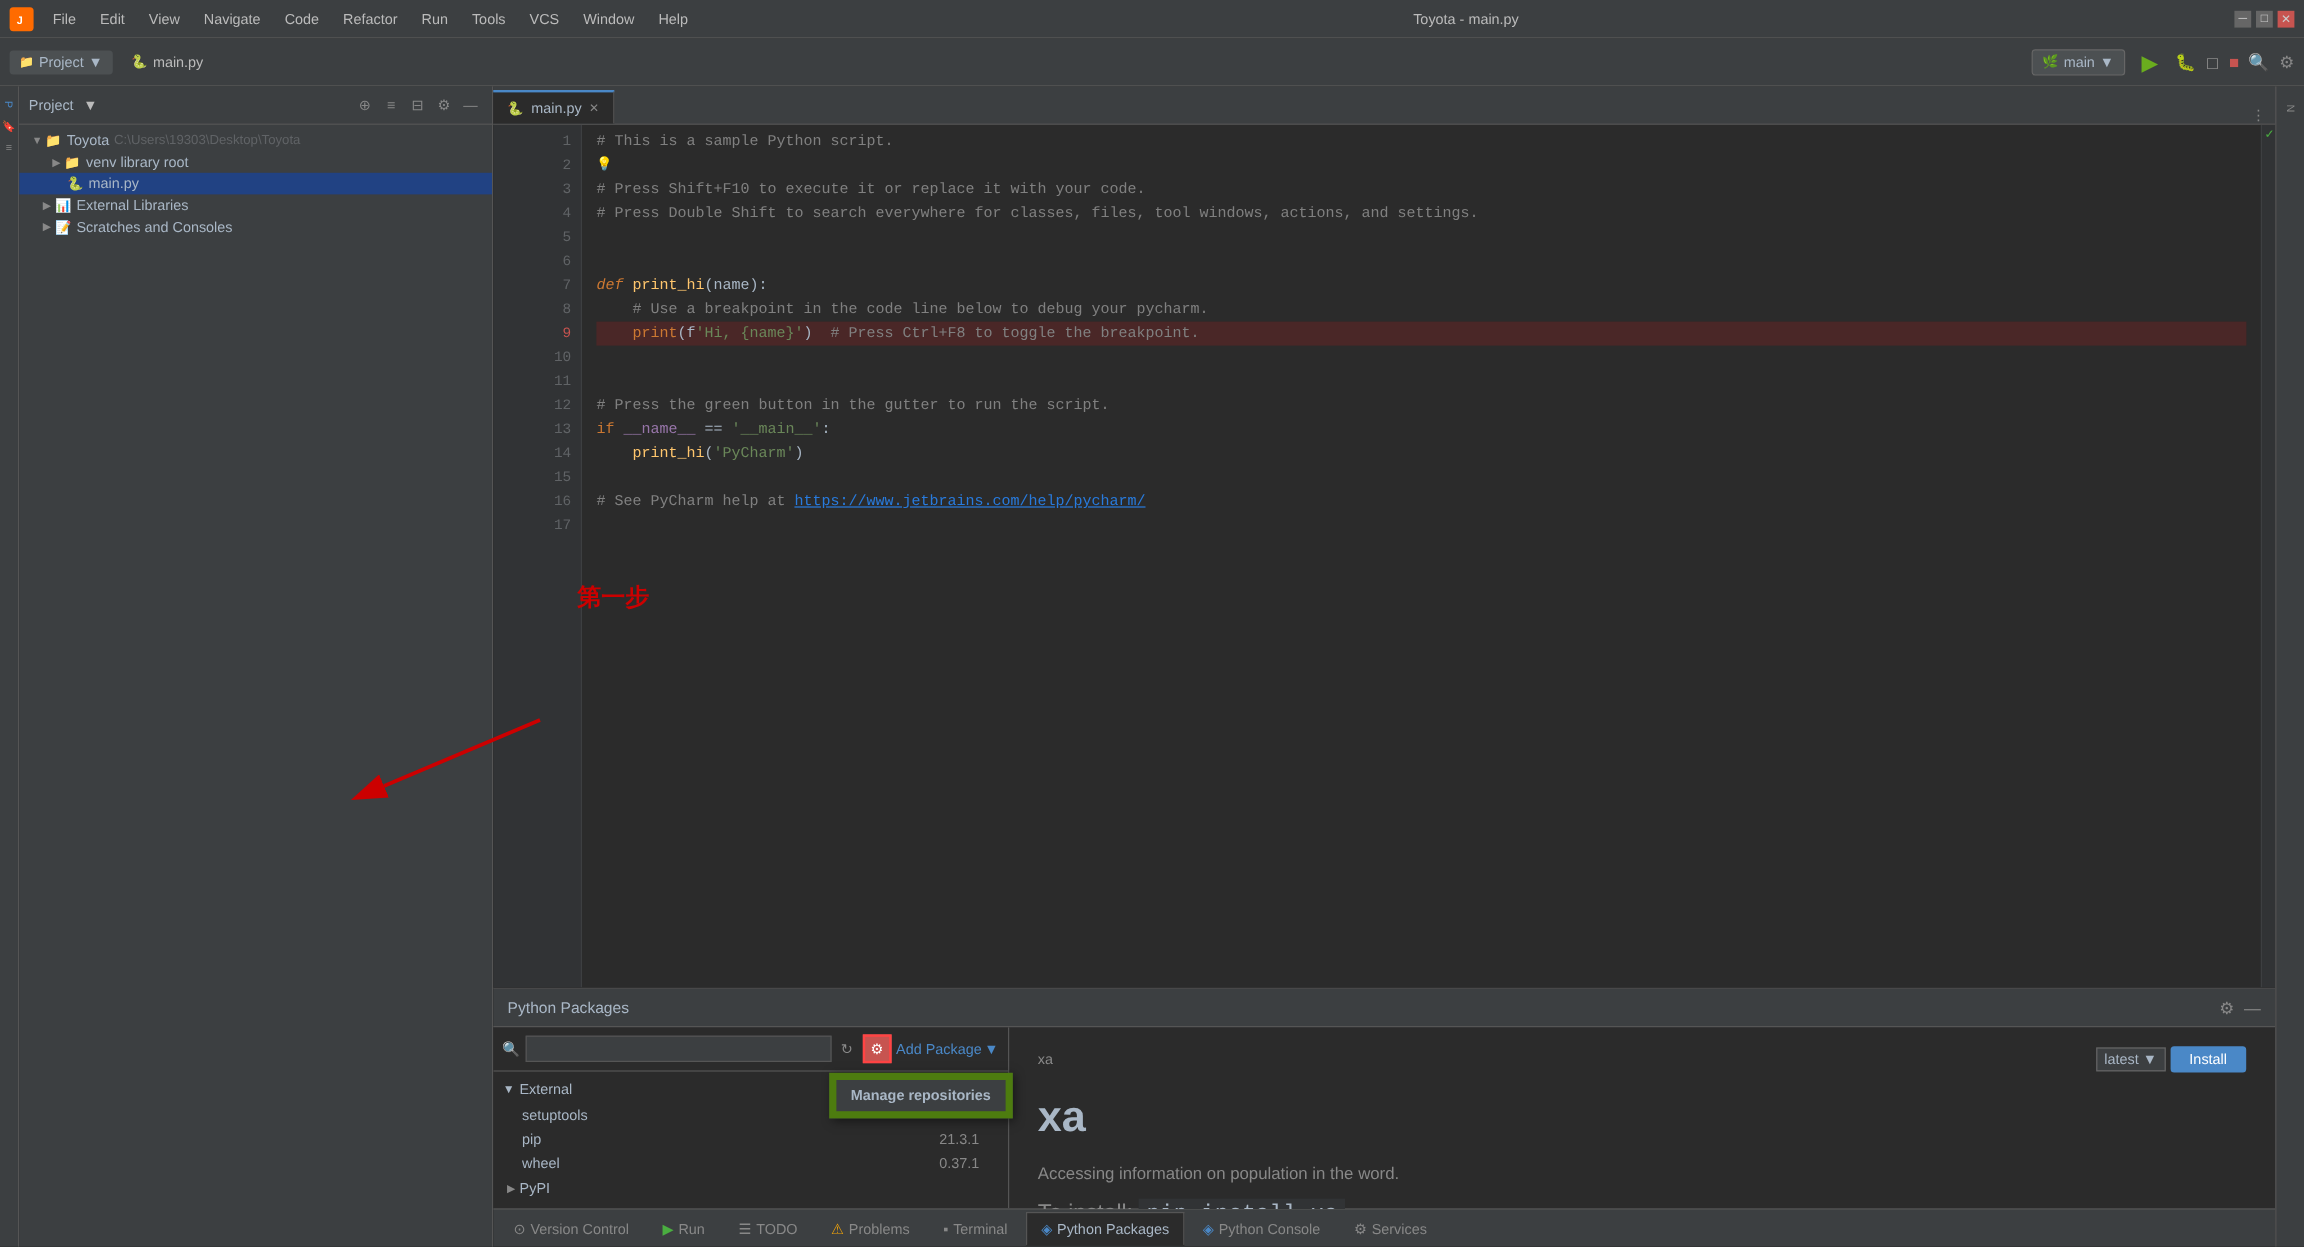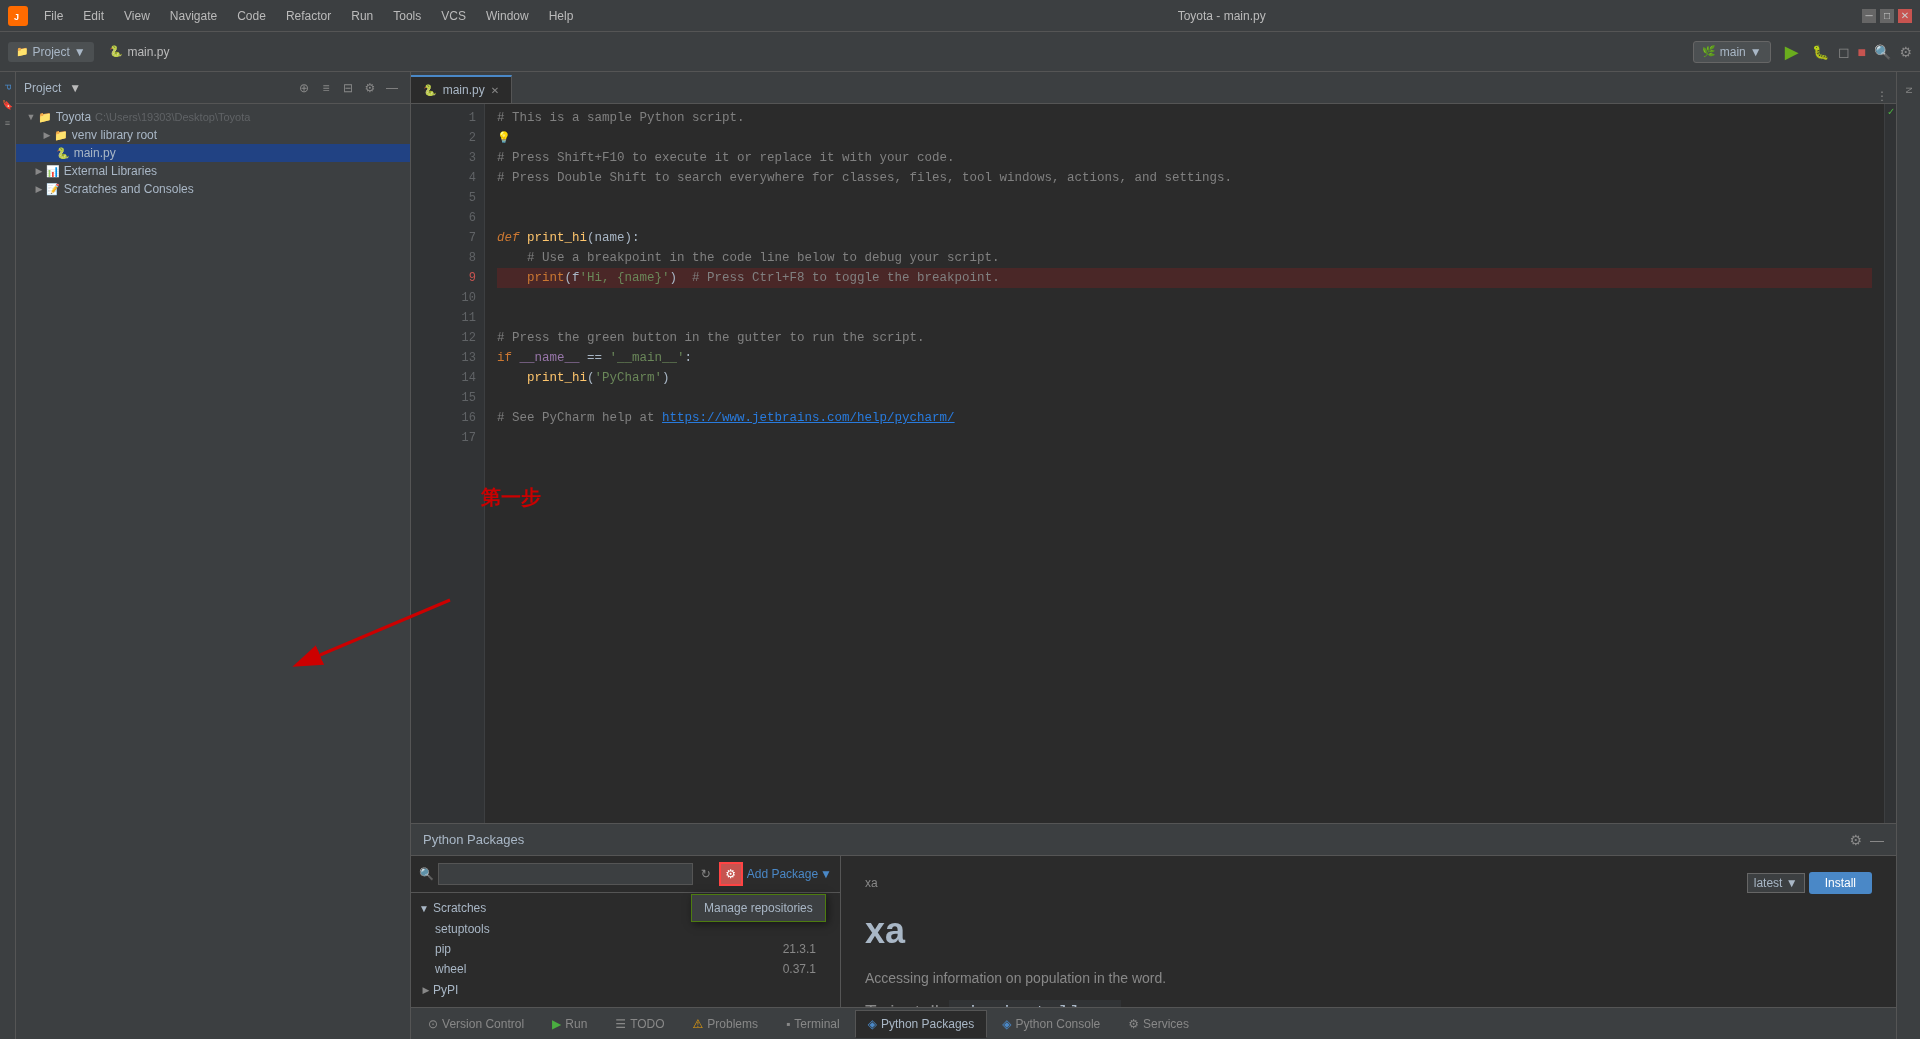--- a/index.html
+++ b/index.html
@@ -359,27 +359,28 @@
       display: flex; align-items: center; justify-content: center;
       font-size: 12px;
     }
 
     
     .manage-repos-popup {
       position: absolute;
       top: 38px;
       left: 280px;
       background: #3c3f41;
-      border: 1px solid #4d7c0f;
+      border: 6px solid #4d7c0f;
       padding: 6px 12px;
       font-size: 12px;
       color: #a9b7c6;
       z-index: 100;
       white-space: nowrap;
       box-shadow: 2px 2px 8px rgba(0,0,0,0.5);
+      font-weight: bold;
     }
 
     .pkg-list {
       flex: 1;
       overflow-y: auto;
       padding: 4px 0;
     }
     .pkg-section-header {
       display: flex;
       align-items: center;
@@ -690,21 +691,21 @@
           </div>
           <div class="code-line">
             <span class="kw-comment"># Press Double Shift to search everywhere for classes, files, tool windows, actions, and settings.</span>
           </div>
           <div class="code-line">&nbsp;</div>
           <div class="code-line">&nbsp;</div>
           <div class="code-line">
             <span class="kw-def">def </span><span class="kw-fn">print_hi</span><span style="color:#a9b7c6;">(name):</span>
           </div>
           <div class="code-line">
-            <span>&nbsp;&nbsp;&nbsp;&nbsp;</span><span class="kw-comment"># Use a breakpoint in the code line below to debug your script.</span>
+            <span>&nbsp;&nbsp;&nbsp;&nbsp;</span><span class="kw-comment"># Use a breakpoint in the code line below to debug your pycharm.</span>
           </div>
           <div class="code-line breakpoint-line" style="position:relative;">
             
             <span>&nbsp;&nbsp;&nbsp;&nbsp;</span><span class="kw-builtin">print</span><span style="color:#a9b7c6;">(f</span><span class="kw-str">'Hi, {name}'</span><span style="color:#a9b7c6;">)  </span><span class="kw-comment"># Press Ctrl+F8 to toggle the breakpoint.</span>
           </div>
           <div class="code-line">&nbsp;</div>
           <div class="code-line">&nbsp;</div>
           <div class="code-line">
             <span class="kw-comment"># Press the green button in the gutter to run the script.</span>
           </div>
@@ -752,21 +753,21 @@
 
               <div class="manage-repos-popup">
                 <span>Manage repositories</span>
               </div>
             </div>
 
             <div class="pkg-list">
 
               <div class="pkg-section-header">
                 <span class="arrow">▼</span>
-                <span>Scratches</span>
+                <span>External</span>
               </div>
               <div class="pkg-item">
                 <span class="pkg-item-name">setuptools</span>
               </div>
               <div class="pkg-item">
                 <span class="pkg-item-name">pip</span>
                 <span class="pkg-item-version">21.3.1</span>
               </div>
               <div class="pkg-item">
                 <span class="pkg-item-name">wheel</span>

